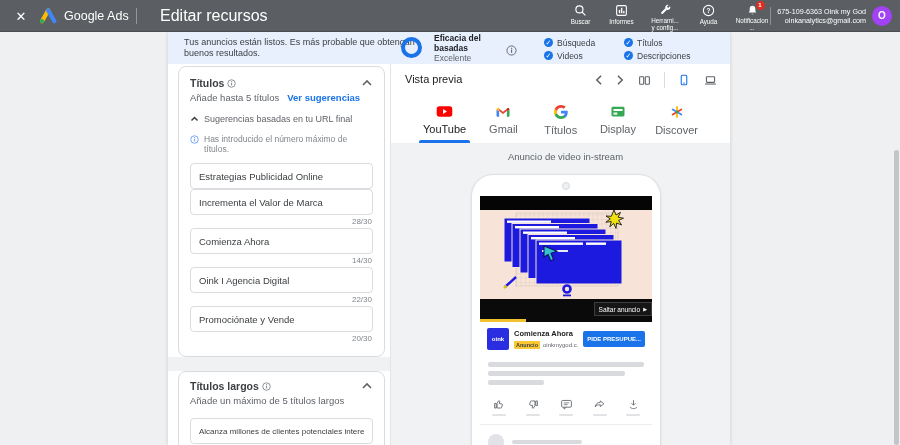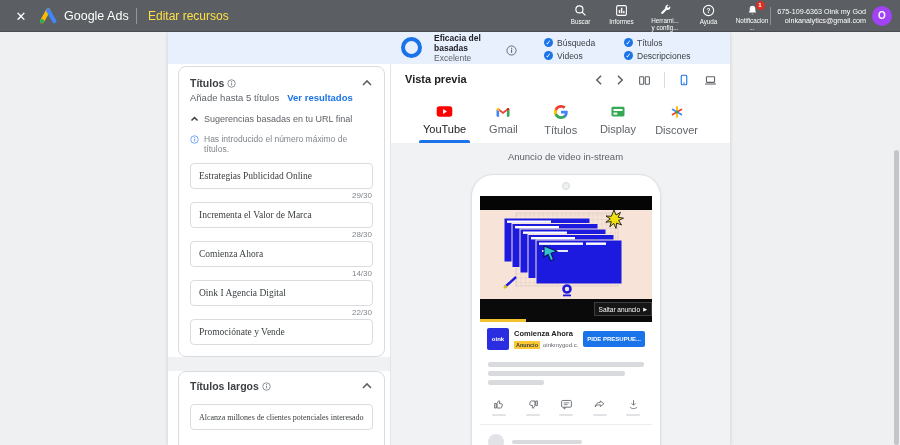--- a/index.html
+++ b/index.html
@@ -10,21 +10,21 @@
     -webkit-font-smoothing:antialiased;
   }
   
   .topbar { position:absolute; left:0; top:0; width:900px; height:32px;
     background:#5b5e62; border-bottom:1px solid #4a4d50; z-index:20; }
   .tb-close { position:absolute; left:10px; top:0; width:22px; height:32px;
     background:none; border:none; color:#fff; font-size:13px; cursor:pointer; }
   .tb-logo { position:absolute; left:38px; top:7px; width:20px; height:18px; }
   .tb-brand { position:absolute; left:64px; top:0; line-height:32px; color:#fff; font-size:12.5px; }
   .tb-sep { position:absolute; left:136px; top:8px; width:1px; height:16px; background:rgba(255,255,255,.35); }
-  .tb-title { position:absolute; left:148px; top:0; line-height:32px; color:#fde047; font-size:12px; }
+  .tb-title { position:absolute; left:160px; top:0; line-height:32px; color:#ffffff; font-size:16px; }
   .tb-nav { position:absolute; left:560px; top:0; height:32px; display:flex; }
   .tb-item { width:41px; padding-top:3px; display:flex; flex-direction:column; align-items:center; cursor:pointer; }
   .tb-item.w2 { width:46px; }
   .tb-ic { position:relative; height:15px; display:flex; align-items:center; }
   .tb-lb { color:#fff; font-size:6.3px; line-height:6.8px; text-align:center; margin-top:1px; }
   .tb-badge { position:absolute; top:-2px; right:-6px; width:9px; height:9px; border-radius:50%;
     background:#d93025; color:#fff; font-size:6px; line-height:9px; text-align:center; font-weight:bold; }
   .tb-sep2 { position:absolute; left:770px; top:7px; width:1px; height:18px; background:rgba(255,255,255,.3); }
   .tb-account { position:absolute; left:776px; top:7px; width:90px; text-align:right; color:#fff;
     font-size:7.2px; line-height:9px; cursor:pointer; }
@@ -55,29 +55,29 @@
   .col-gap { position:absolute; left:0; top:293px; width:222px; height:14px; background:#f0f1f2; }
   .card2 { top:307px; height:150px; padding:8px 11px; }
   .c-hdr { display:flex; align-items:center; gap:3px; }
   .c-heading { font-size:10.5px; font-weight:bold; color:#3c4043; }
   .c-chev { margin-left:auto; cursor:pointer; display:flex; }
   .c-sub { margin-top:3px; font-size:9.5px; color:#5f6368; }
   .c-link { color:#1a73e8; font-weight:bold; margin-left:8px; cursor:pointer; }
   .c-toggle { margin-top:11px; display:flex; align-items:center; gap:5px; font-size:9px; color:#5f6368; cursor:pointer; }
   .c-maxinfo { margin-top:10px; display:flex; align-items:flex-start; gap:5px; font-size:8.5px; color:#80868b; }
   .flds { margin-top:9px; }
-  .box { height:26px; border:1px solid #dadce0; border-radius:4px; background:#fff;font-family:Liberation Serif, serif; }
+  .box { height:26px; border:1px solid #dadce0; border-radius:4px; background:#fff; }
   .box input { width:100%; height:100%; border:none; outline:none; background:transparent;
     font-family:inherit; font-size:9.5px; color:#3c4043; padding:0 8px; }
   .card2 .box input { font-size:8px; }
   .cnt { height:13px; line-height:13px; text-align:right; font-size:8px; color:#80868b; padding-right:1px; }
   .card2 .box { margin-top:12px; }
   
   .preview-col { position:absolute; left:222px; top:32px; right:0; bottom:0; background:#fff; border-left:1px solid #e3e4e6; }
-  .pv-title { position:absolute; left:14px; top:9px; font-size:11px; font-weight:bold; color:#202124; }
+  .pv-title { position:absolute; left:14px; top:9px; font-size:11px; font-weight:normal; color:#202124; }
   .pv-nav { position:absolute; right:12px; top:6px; display:flex; align-items:center; gap:13px; height:20px; }
   .pv-nav > * { cursor:pointer; display:flex; }
   .pv-vdiv { width:1px; height:16px; background:#dadce0; cursor:default; }
   .pv-tabs { position:absolute; top:31px; left:28px; right:28px; height:48px; display:flex; justify-content:space-between; }
   .pv-tab { display:flex; flex-direction:column; align-items:center; gap:5px;
     padding:10px 4px 0; position:relative; min-width:48px; cursor:pointer; }
   .tab-lb { font-size:11px; color:#5f6368; white-space:nowrap; }
   .pv-tab.active .tab-lb { color:#202124; }
   .pv-tab.active::after { content:""; position:absolute; left:0; right:0; bottom:0; height:3px;
     background:#1a73e8; border-radius:2px 2px 0 0; }
@@ -200,20 +200,24 @@
     <div class="tb-account">
       <div>675-109-6363 Oink my God</div>
       <div>oinkanalytics@gmail.com</div>
     </div>
     <div class="tb-avatar">O</div>
   </header>
 
   <main class="panel">
 
     <div class="notice">
+      <div class="n-msg">
+        <div>Tus anuncios están listos. Es más probable que obtengan</div>
+        <div>buenos resultados.</div>
+      </div>
       <div class="donut"></div>
       <div class="eff">
         <div class="eff-label">Eficacia del basadas</div>
         <div class="eff-value">Excelente</div>
       </div>
       <span class="info-ic">
         <svg width="11" height="11" viewBox="0 0 24 24">
             <circle cx="12" cy="12" r="10" fill="none" stroke="#5f6368" stroke-width="2"></circle>
             <rect x="11" y="10" width="2.4" height="7" fill="#5f6368"></rect>
             <rect x="11" y="6" width="2.4" height="2.4" fill="#5f6368"></rect>
@@ -248,75 +252,76 @@
               <rect x="11" y="10" width="2.6" height="7" fill="#80868b"></rect>
               <rect x="11" y="5.6" width="2.6" height="2.6" fill="#80868b"></rect>
             </svg>
           <span class="c-chev">
             <svg width="12" height="10" viewBox="0 0 12 10">
                 <polyline points="2,7 6,3 10,7" fill="none" stroke="#5f6368" stroke-width="1.6"></polyline>
               </svg>
           </span>
         </div>
         <div class="c-sub">
-          <span>Añade hasta 5 títulos</span><span class="c-link">Ver resultados</span>
+          <span>Añade hasta 5 títulos</span><span class="c-link">Ver sugerencias</span>
         </div>
         <div class="c-toggle">
           <svg width="9" height="8" viewBox="0 0 12 10">
               <polyline points="2,7 6,3 10,7" fill="none" stroke="#3c4043" stroke-width="2"></polyline>
             </svg>
           <span>Sugerencias basadas en tu URL final</span>
         </div>
         <div class="c-maxinfo">
           <svg width="9" height="9" viewBox="0 0 24 24" style="flex:none;margin-top:1px">
               <circle cx="12" cy="12" r="10" fill="none" stroke="#669df6" stroke-width="2.4"></circle>
               <rect x="11" y="10" width="2.6" height="7" fill="#669df6"></rect>
               <rect x="11" y="5.6" width="2.6" height="2.6" fill="#669df6"></rect>
             </svg>
           <span>Has introducido el número máximo de títulos.</span>
         </div>
         <div class="flds">
           <div class="fld">
             <div class="box"><input readonly="" value="Estrategias Publicidad Online" style=""></div>
-            <div class="cnt">29/30</div>
           </div>
           <div class="fld">
             <div class="box"><input readonly="" value="Incrementa el Valor de Marca" style=""></div>
             <div class="cnt">28/30</div>
           </div>
           <div class="fld">
             <div class="box"><input readonly="" value="Comienza Ahora" style=""></div>
             <div class="cnt">14/30</div>
           </div>
           <div class="fld">
             <div class="box"><input readonly="" value="Oink I Agencia Digital" style=""></div>
             <div class="cnt">22/30</div>
           </div>
           <div class="fld">
             <div class="box"><input readonly="" value="Promociónate y Vende" style=""></div>
+            <div class="cnt">20/30</div>
           </div>
         </div>
       </div>
 
       <div class="col-gap"></div>
 
       <div class="card card2">
         <div class="c-hdr">
           <span class="c-heading">Títulos largos</span>
           <svg width="9" height="9" viewBox="0 0 24 24">
               <circle cx="12" cy="12" r="10" fill="none" stroke="#80868b" stroke-width="2.4"></circle>
               <rect x="11" y="10" width="2.6" height="7" fill="#80868b"></rect>
               <rect x="11" y="5.6" width="2.6" height="2.6" fill="#80868b"></rect>
             </svg>
           <span class="c-chev">
             <svg width="12" height="10" viewBox="0 0 12 10">
                 <polyline points="2,7 6,3 10,7" fill="none" stroke="#5f6368" stroke-width="1.6"></polyline>
               </svg>
           </span>
         </div>
+        <div class="c-sub">Añade un máximo de 5 títulos largos</div>
         <div class="box">
           <input readonly="" value="Alcanza millones de clientes potenciales interesados en" style="">
         </div>
       </div>
     </section>
 
     <section class="preview-col">
       <span class="pv-title">Vista previa</span>
       <div class="pv-nav">
         <span>

